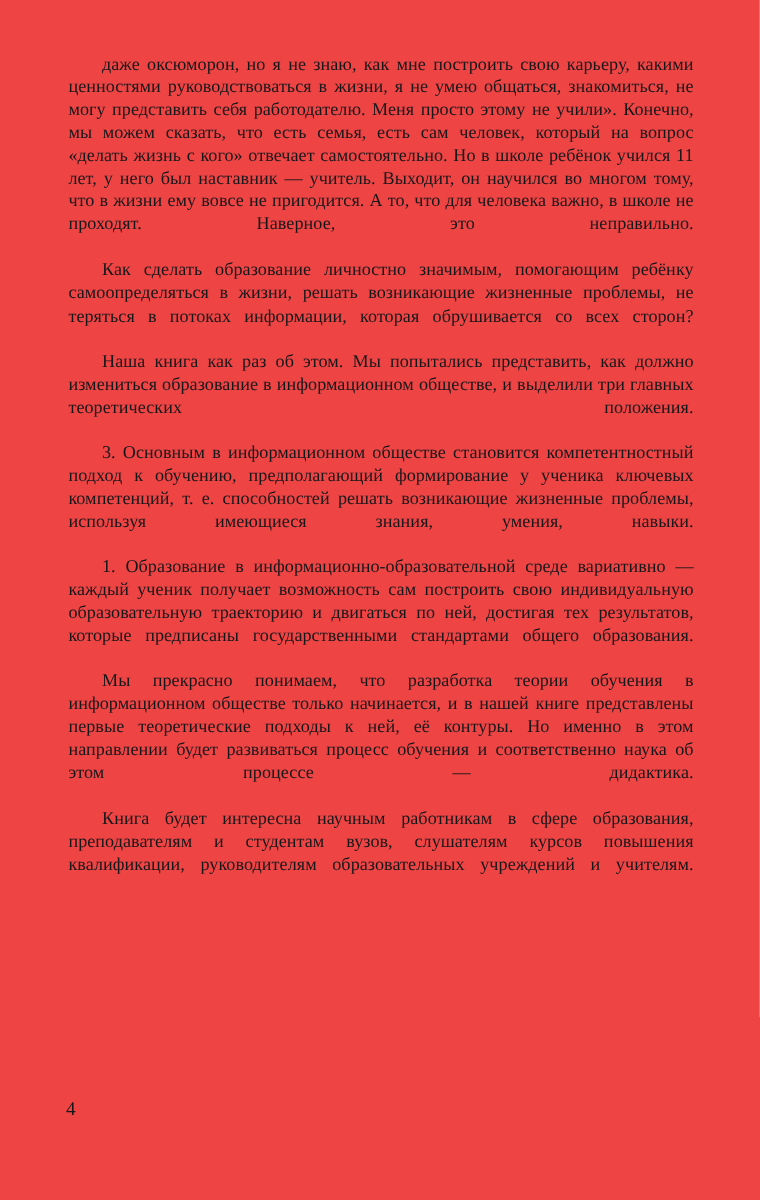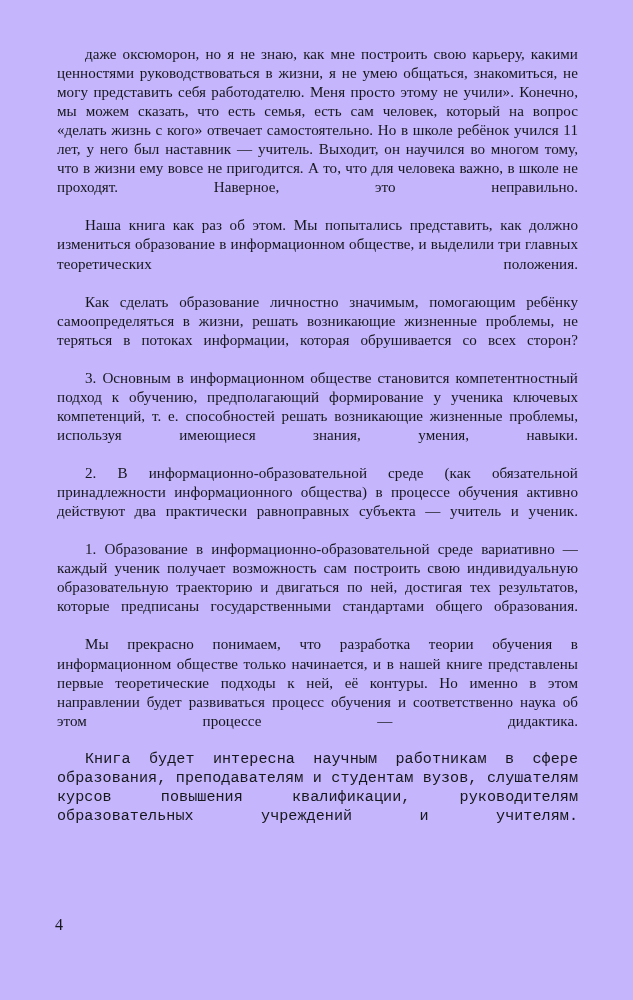--- a/index.html
+++ b/index.html
@@ -12,21 +12,21 @@
     height: 1000px;
     background: #ffffff;
     font-family: "Liberation Serif", "DejaVu Serif", serif;
     color: #15161a;
     overflow: hidden;
     position: relative;
   }
   .page {
     position: absolute;
     inset: 0;
-    background: #c4b5fd;
+    background: #ef4444;
   }
   .text-block {
     position: absolute;
     left: 57px;
     top: 45px;
     width: 521px;
   }
   .para {
     margin: 0;
     text-align: justify;
@@ -34,21 +34,20 @@
     text-indent: 28px;
     font-size: 15.1px;
     line-height: 19.05px;
     letter-spacing: 0.05px;
     word-spacing: 0.2px;
     color: #16171b;
     hyphens: manual;
   }
   .para:last-child {
     text-align: justify;
-    font-family: Liberation Mono, monospace;
   }
   
   .para::after {
     content: "";
     display: inline-block;
     width: 100%;
   }
   .page-number {
     position: absolute;
     left: 55px;
@@ -59,24 +58,23 @@
     font-family: "Liberation Serif", "DejaVu Serif", serif;
   }
 </style>
 </head>
 <body>
 
 <div class="page">
 
   <div class="text-block">
     <p class="para">даже оксюморон, но я не знаю, как мне построить свою карьеру, какими ценностями руководствоваться в жизни, я не умею общаться, знакомиться, не могу представить себя работодателю. Меня просто этому не учили». Конечно, мы можем сказать, что есть семья, есть сам человек, который на вопрос «делать жизнь с кого» отвечает самостоятельно. Но в школе ребёнок учился 11 лет, у него был наставник — учитель. Выходит, он научился во многом тому, что в жизни ему вовсе не пригодится. А то, что для человека важно, в школе не проходят. Наверное, это неправильно.</p>
+    <p class="para">Как сделать образование личностно значимым, помогающим ребёнку самоопределяться в жизни, решать возникающие жизненные проблемы, не теряться в потоках информации, которая обрушивается со всех сторон?</p>
     <p class="para">Наша книга как раз об этом. Мы попытались представить, как должно измениться образование в информационном обществе, и выделили три главных теоретических положения.</p>
-    <p class="para">Как сделать образование личностно значимым, помогающим ребёнку самоопределяться в жизни, решать возникающие жизненные проблемы, не теряться в потоках информации, которая обрушивается со всех сторон?</p>
     <p class="para">3. Основным в информационном обществе становится компетентностный подход к обучению, предполагающий формирование у ученика ключевых компетенций, т. е. способностей решать возникающие жизненные проблемы, используя имеющиеся знания, умения, навыки.</p>
-    <p class="para">2. В информационно-образовательной среде (как обязательной принадлежности информационного общества) в процессе обучения активно действуют два практически равноправных субъекта — учитель и ученик.</p>
     <p class="para">1. Образование в информационно-образовательной среде вариативно — каждый ученик получает возможность сам построить свою индивидуальную образовательную траекторию и двигаться по ней, достигая тех результатов, которые предписаны государственными стандартами общего образования.</p>
     <p class="para">Мы прекрасно понимаем, что разработка теории обучения в информационном обществе только начинается, и в нашей книге представлены первые теоретические подходы к ней, её контуры. Но именно в этом направлении будет развиваться процесс обучения и соответственно наука об этом процессе — дидактика.</p>
     <p class="para">Книга будет интересна научным работникам в сфере образования, преподавателям и студентам вузов, слушателям курсов повышения квалификации, руководителям образовательных учреждений и учителям.</p>
   </div>
 
   <div class="page-number">4</div>
 
 </div>
 
 </body></html>

